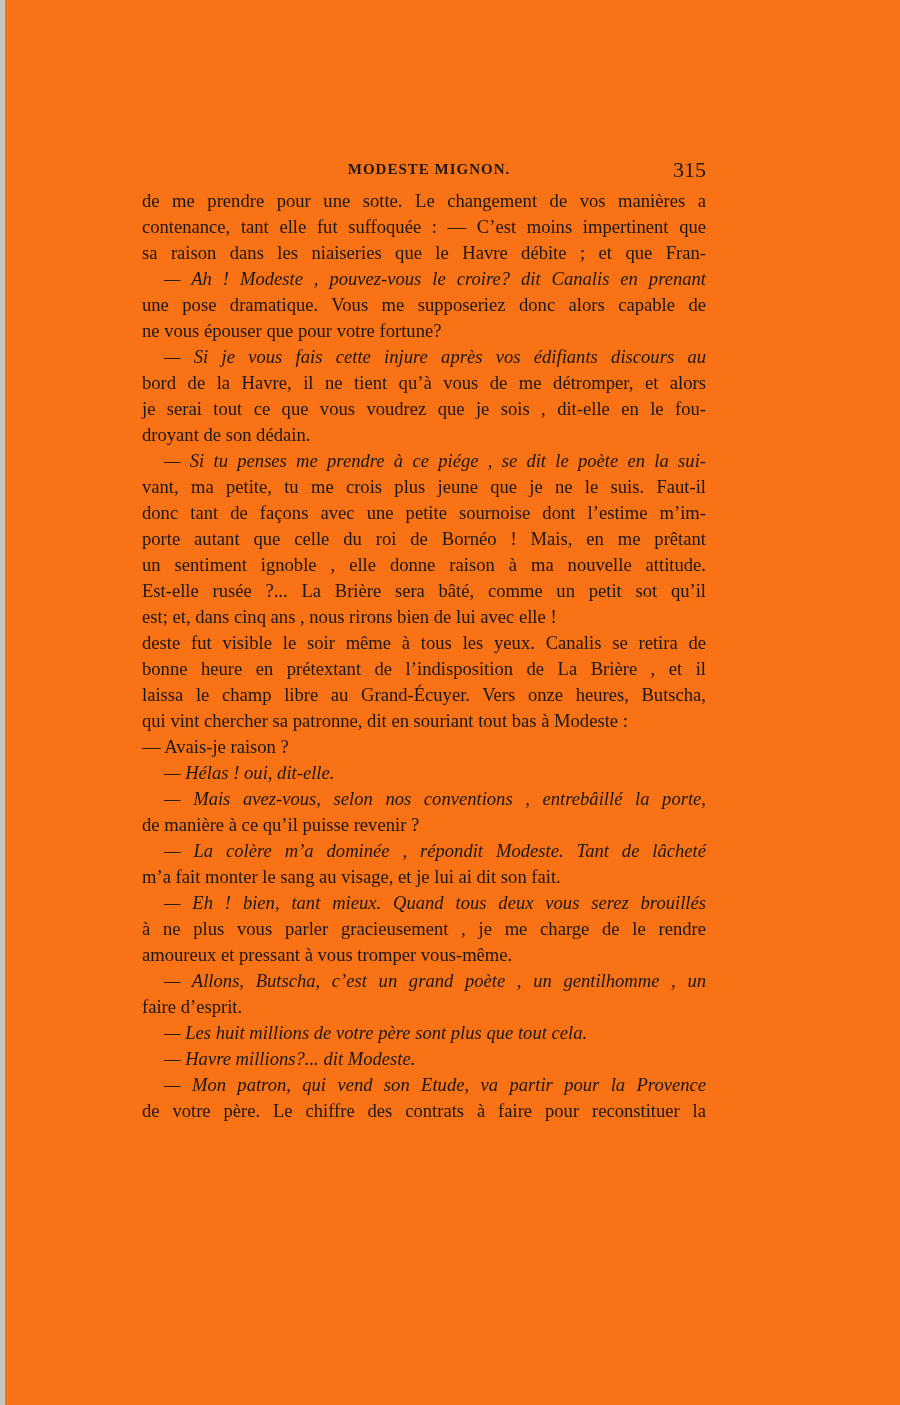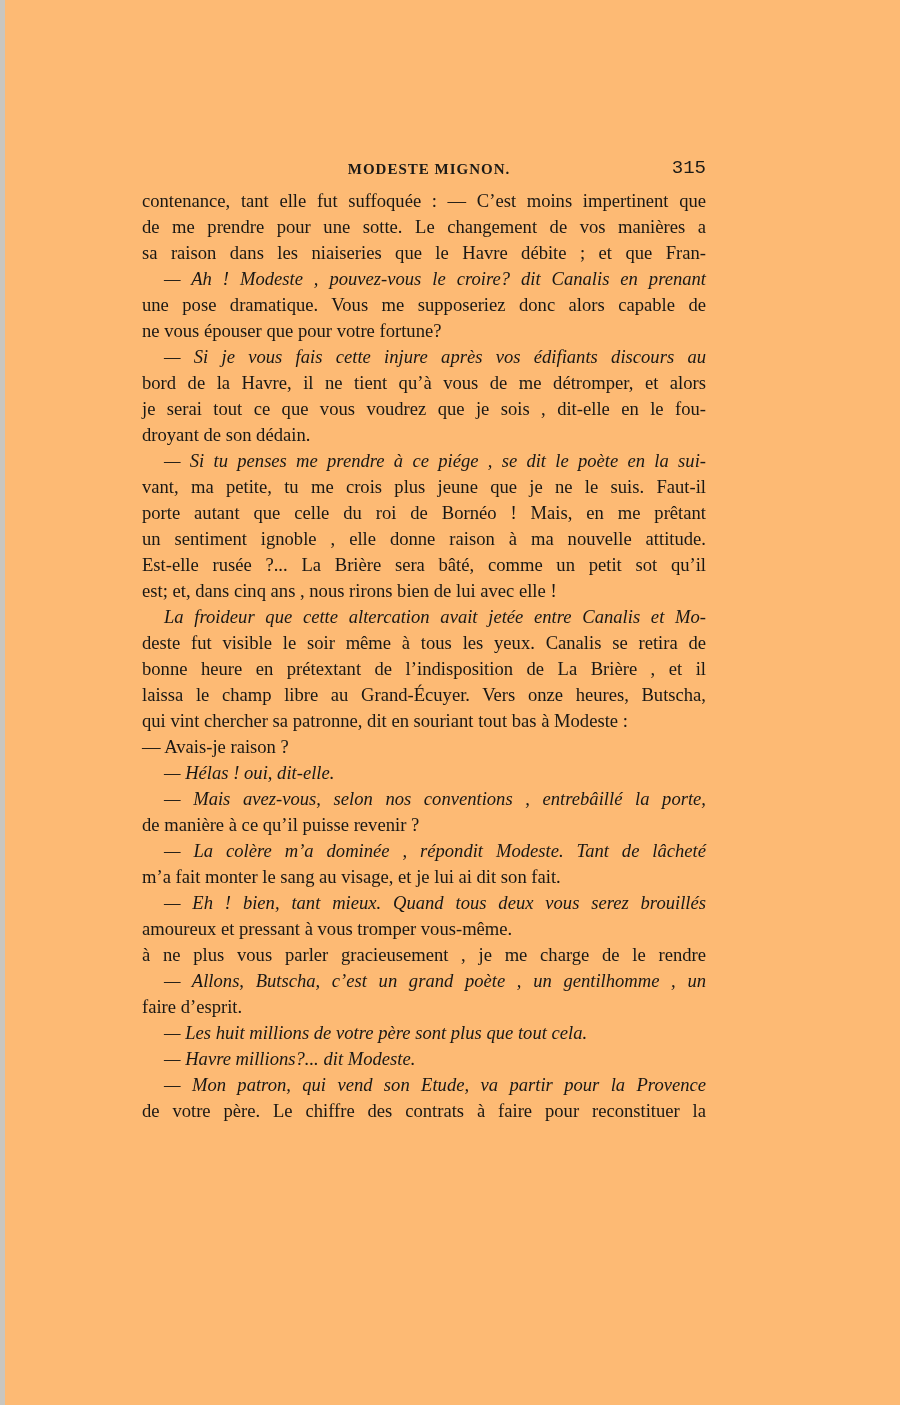--- a/index.html
+++ b/index.html
@@ -7,34 +7,34 @@
     width: 900px; height: 1405px; overflow: hidden;
     background: #fdefc6;
     position: relative;
   }
   .left-edge {
     position: absolute; left: 0; top: 0; width: 5px; height: 1405px;
     background: #c9c6bf;
   }
   .page {
     position: absolute; left: 5px; top: 0; right: 0; bottom: 0;
-    background: #fdba74;
+    background: #f97316;
   }
   .running-head {
     position: absolute; top: 157px; left: 137px; width: 564px; height: 28px;
     font-family: "Liberation Serif", serif;
     color: #1c1a16;
   }
   .running-title {
     position: absolute; left: 0; right: 0; top: 4px; text-align: center;
     font-size: 15px; font-weight: bold; letter-spacing: 1px;
     padding-left: 10px;
   }
   .page-number {
-    position: absolute; right: 0; top: 0; font-size: 19px; font-family: Liberation Mono, monospace;
+    position: absolute; right: 0; top: 0; font-size: 22px;
   }
   .body-text {
     position: absolute; top: 188px; left: 137px; width: 564px;
     font-family: "Liberation Serif", serif;
     font-size: 18.6px; line-height: 26px;
     color: #1a1814;
   }
   .line {
     display: block; height: 26px; white-space: nowrap;
     text-align: justify; text-align-last: justify;
@@ -46,45 +46,45 @@
 <body>
 
 <div class="left-edge"></div>
 <div class="page">
   <div class="running-head">
     <div class="running-title">MODESTE MIGNON.</div>
     <div class="page-number">315</div>
   </div>
   <div class="body-text" id="body-text">
       <div>
+        <span class="line">de me prendre pour une sotte. Le changement de vos manières a</span>
         <span class="line">contenance, tant elle fut suffoquée : — C’est moins impertinent que</span>
-        <span class="line">de me prendre pour une sotte. Le changement de vos manières a</span>
         <span class="line">sa raison dans les niaiseries que le Havre débite ; et que Fran-</span>
       </div>
       <div>
         <span class="line indent">— Ah ! Modeste , pouvez-vous le croire? dit Canalis en prenant</span>
         <span class="line">une pose dramatique. Vous me supposeriez donc alors capable de</span>
         <span class="line last">ne vous épouser que pour votre fortune?</span>
       </div>
       <div>
         <span class="line indent">— Si je vous fais cette injure après vos édifiants discours au</span>
         <span class="line">bord de la Havre, il ne tient qu’à vous de me détromper, et alors</span>
         <span class="line">je serai tout ce que vous voudrez que je sois , dit-elle en le fou-</span>
         <span class="line last">droyant de son dédain.</span>
       </div>
       <div>
         <span class="line indent">— Si tu penses me prendre à ce piége , se dit le poète en la sui-</span>
         <span class="line">vant, ma petite, tu me crois plus jeune que je ne le suis. Faut-il</span>
+        <span class="line">donc tant de façons avec une petite sournoise dont l’estime m’im-</span>
         <span class="line">porte autant que celle du roi de Bornéo ! Mais, en me prêtant</span>
         <span class="line">un sentiment ignoble , elle donne raison à ma nouvelle attitude.</span>
         <span class="line">Est-elle rusée ?... La Brière sera bâté, comme un petit sot qu’il</span>
         <span class="line last">est; et, dans cinq ans , nous rirons bien de lui avec elle !</span>
       </div>
       <div>
-        <span class="line indent">La froideur que cette altercation avait jetée entre Canalis et Mo-</span>
         <span class="line">deste fut visible le soir même à tous les yeux. Canalis se retira de</span>
         <span class="line">bonne heure en prétextant de l’indisposition de La Brière , et il</span>
         <span class="line">laissa le champ libre au Grand-Écuyer. Vers onze heures, Butscha,</span>
         <span class="line last">qui vint chercher sa patronne, dit en souriant tout bas à Modeste :</span>
       </div>
       <div>
         <span class="line last">— Avais-je raison ?</span>
       </div>
       <div>
         <span class="line indent last">— Hélas ! oui, dit-elle.</span>
@@ -92,22 +92,22 @@
       <div>
         <span class="line indent">— Mais avez-vous, selon nos conventions , entrebâillé la porte,</span>
         <span class="line last">de manière à ce qu’il puisse revenir ?</span>
       </div>
       <div>
         <span class="line indent">— La colère m’a dominée , répondit Modeste. Tant de lâcheté</span>
         <span class="line last">m’a fait monter le sang au visage, et je lui ai dit son fait.</span>
       </div>
       <div>
         <span class="line indent">— Eh ! bien, tant mieux. Quand tous deux vous serez brouillés</span>
+        <span class="line">à ne plus vous parler gracieusement , je me charge de le rendre</span>
         <span class="line last">amoureux et pressant à vous tromper vous-même.</span>
-        <span class="line">à ne plus vous parler gracieusement , je me charge de le rendre</span>
       </div>
       <div>
         <span class="line indent">— Allons, Butscha, c’est un grand poète , un gentilhomme , un</span>
         <span class="line last">faire d’esprit.</span>
       </div>
       <div>
         <span class="line indent last">— Les huit millions de votre père sont plus que tout cela.</span>
       </div>
       <div>
         <span class="line indent last">— Havre millions?... dit Modeste.</span>

